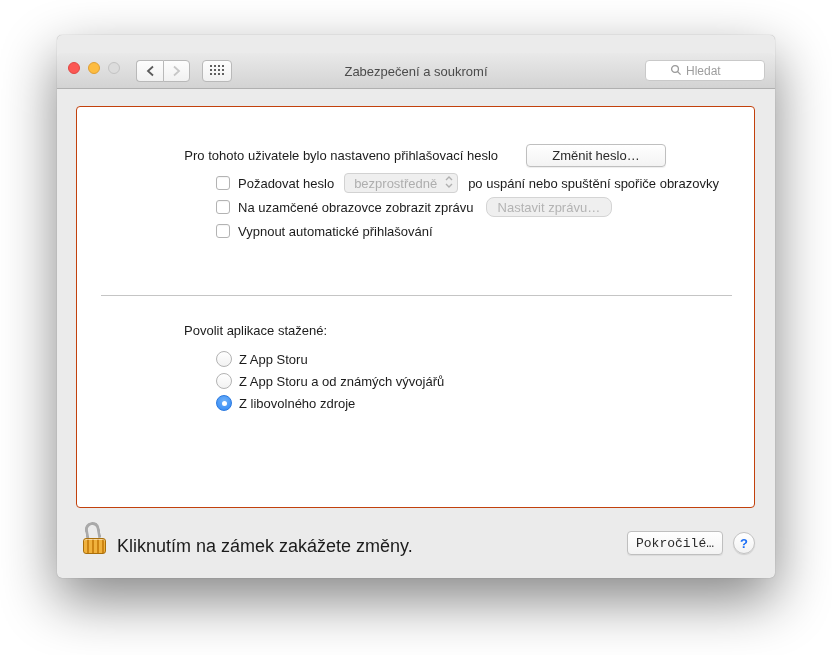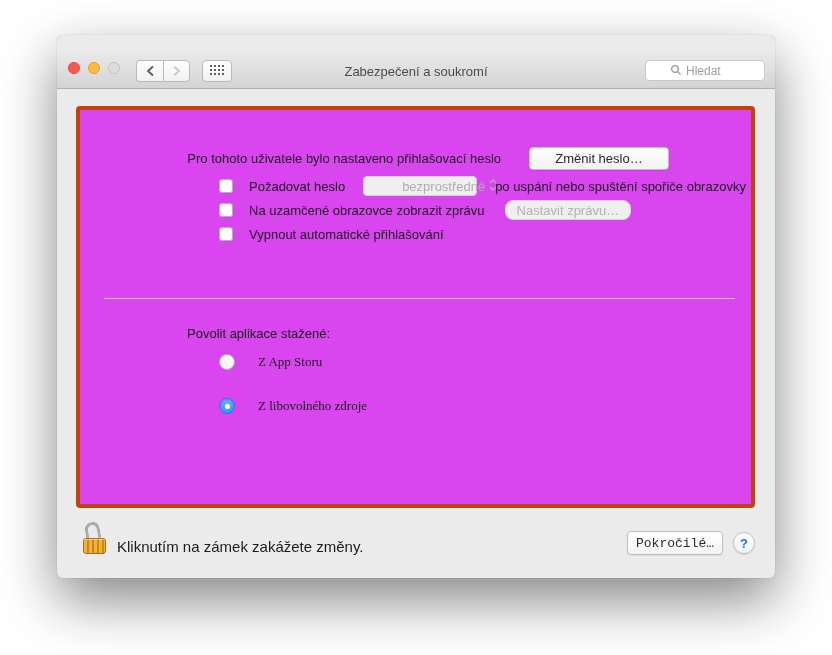--- a/index.html
+++ b/index.html
@@ -65,55 +65,55 @@
   .tab {
     padding:0 13px; font-size:13px; color:#2b2b2b; display:flex; align-items:center;
     border-right:1px solid #bdbdbd; cursor:default; white-space:nowrap;
   }
   .tab:last-child { border-right:none; }
   .tab.selected { background:linear-gradient(#57a3f7,#3388f5); color:#ffffff; }
 
   
   .panel {
     position:absolute; left:19px; top:71px; width:679px; height:402px;
-    background:#d946ef; border:4px solid #c2410c; border-radius:4px;
+    background:#ffffff; border:1px solid #c2410c; border-radius:4px;
   }
   .abs { position:absolute; }
   .lbl { font-size:13px; color:#1c1c1c; white-space:nowrap; }
 
   .pwd-row { left:0; top:37px; width:421px; height:23px; display:flex;
              justify-content:flex-end; align-items:center; }
   .btn {
     background:linear-gradient(#ffffff,#f3f3f3); border:1px solid #bfbfbf; border-radius:4px;
     font-size:13px; color:#2a2a2a; display:flex; align-items:center; justify-content:center;
     box-shadow:0 1px 1px rgba(0,0,0,.07); font-family:"Liberation Sans",sans-serif;
   }
   .btn.change-pwd { left:449px; top:37px; width:140px; height:23px; position:absolute; }
 
-  .chk-row { height:20px; display:flex; align-items:center; gap:16px; }
+  .chk-row { height:20px; display:flex; align-items:center; gap:8px; }
   .checkbox {
     width:14px; height:14px; background:#ffffff; border:1px solid #b3b3b3; border-radius:3px;
     box-shadow:inset 0 1px 1px rgba(0,0,0,.04); flex:none;
   }
   .popup {
     width:114px; height:20px; margin:0 2px;
     background:#efefef; border:1px solid #d2d2d2; border-radius:4px;
     display:flex; align-items:center; padding:0 4px 0 9px;
     font-size:13px; color:#aeaeae; gap:4px;
   }
-  .popup .pop-label { flex:1; text-align:left;margin-left:29px; }
+  .popup .pop-label { flex:1; text-align:left; }
   .btn-disabled {
     height:20px; padding:0 11px;
     background:#efefef; border:1px solid #d4d4d4; border-radius:8px;
     display:flex; align-items:center; font-size:13px; color:#b3b3b3; margin-left:4px;
   }
 
   .divider { left:24px; top:188px; width:631px; height:1px; background:#c5c5c5; }
 
-  .radio-row { height:20px; display:flex; align-items:center; gap:23px;font-family:Liberation Serif, serif; }
+  .radio-row { height:20px; display:flex; align-items:center; gap:7px; }
   .radio {
     width:16px; height:16px; border-radius:50%; flex:none;
     background:linear-gradient(#ffffff,#f2f2f2); border:1px solid #b3b3b3;
   }
   .radio.on {
     background:radial-gradient(circle at 50% 35%, #6fb1f9, #2e86f4);
     border:1px solid #2a79e0; position:relative;
   }
   .radio.on::after {
     content:""; position:absolute; left:5px; top:5px; width:5px; height:5px;
@@ -128,21 +128,21 @@
     transform:rotate(-10deg);
     box-shadow:inset 0 0 1px rgba(255,255,255,.7);
   }
   .lock-body {
     position:absolute; left:0; bottom:0; width:23px; height:16px; border-radius:3px;
     background:repeating-linear-gradient(90deg,#f0b23e 0 3px,#cd8514 3px 5px);
     border:1px solid #a96f0b;
     box-shadow:inset 0 1px 0 rgba(255,255,255,.5);
   }
   .footer-text { left:60px; top:501px; height:20px; display:flex; align-items:center;
-                 font-size:15px; color:#1c1c1c; }
+                 font-size:18px; color:#1c1c1c; }
   .btn.advanced { left:570px; top:496px; width:96px; height:24px; position:absolute;font-family:Liberation Mono, monospace; }
   .helpbtn {
     left:676px; top:497px; width:22px; height:22px; position:absolute; border-radius:50%;
     background:linear-gradient(#ffffff,#f2f2f2); border:1px solid #c2c2c2;
     box-shadow:0 1px 1px rgba(0,0,0,.12);
     display:flex; align-items:center; justify-content:center;
     font-size:13px; font-weight:bold; color:#1b6ef5;
   }
 </style>
 </head>
@@ -241,20 +241,24 @@
     </div>
 
     <div class="abs divider"></div>
 
     <div class="abs lbl" style="left:107px; top:216px;">Povolit aplikace stažené:</div>
 
     <div class="abs radio-row" style="left:139px; top:242px;">
       <div class="radio"></div>
       <span class="lbl">Z App Storu</span>
     </div>
+    <div class="abs radio-row" style="left:139px; top:264px;">
+      <div class="radio"></div>
+      <span class="lbl">Z App Storu a od známých vývojářů</span>
+    </div>
     <div class="abs radio-row" style="left:139px; top:286px;">
       <div class="radio on"></div>
       <span class="lbl">Z libovolného zdroje</span>
     </div>
 
   </div>
 
   <div class="abs lock" style="position:absolute;">
     <div class="shackle"></div>
     <div class="lock-body"></div>

